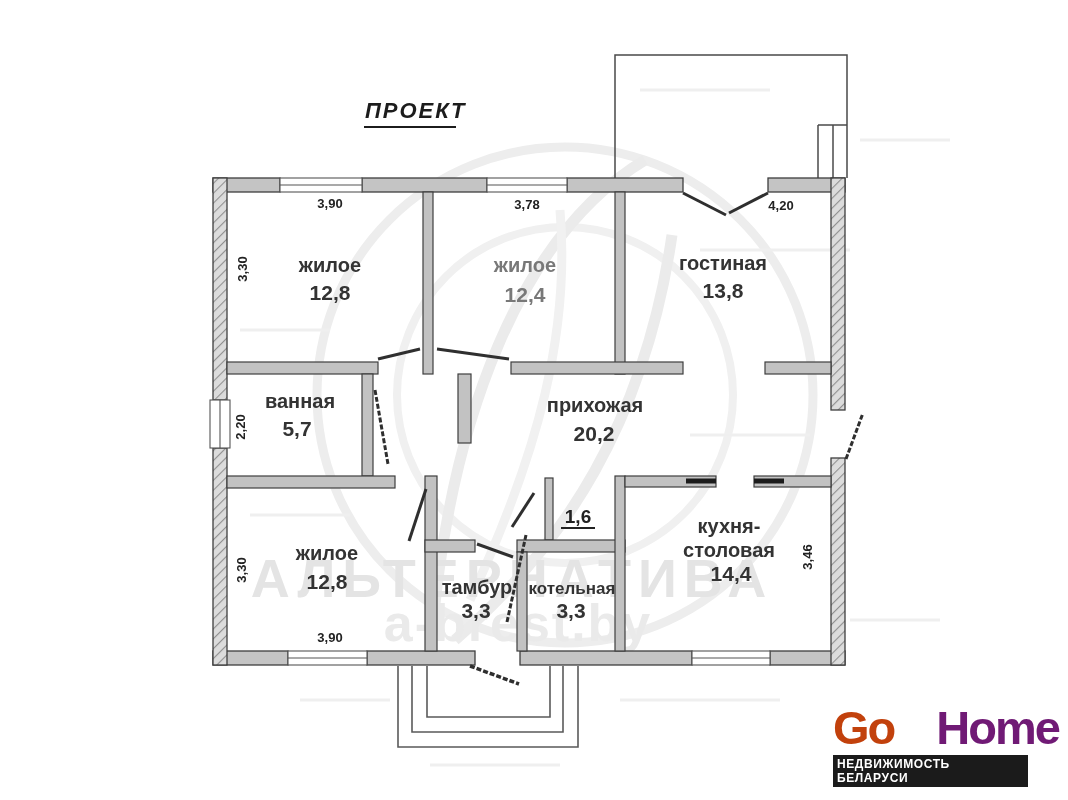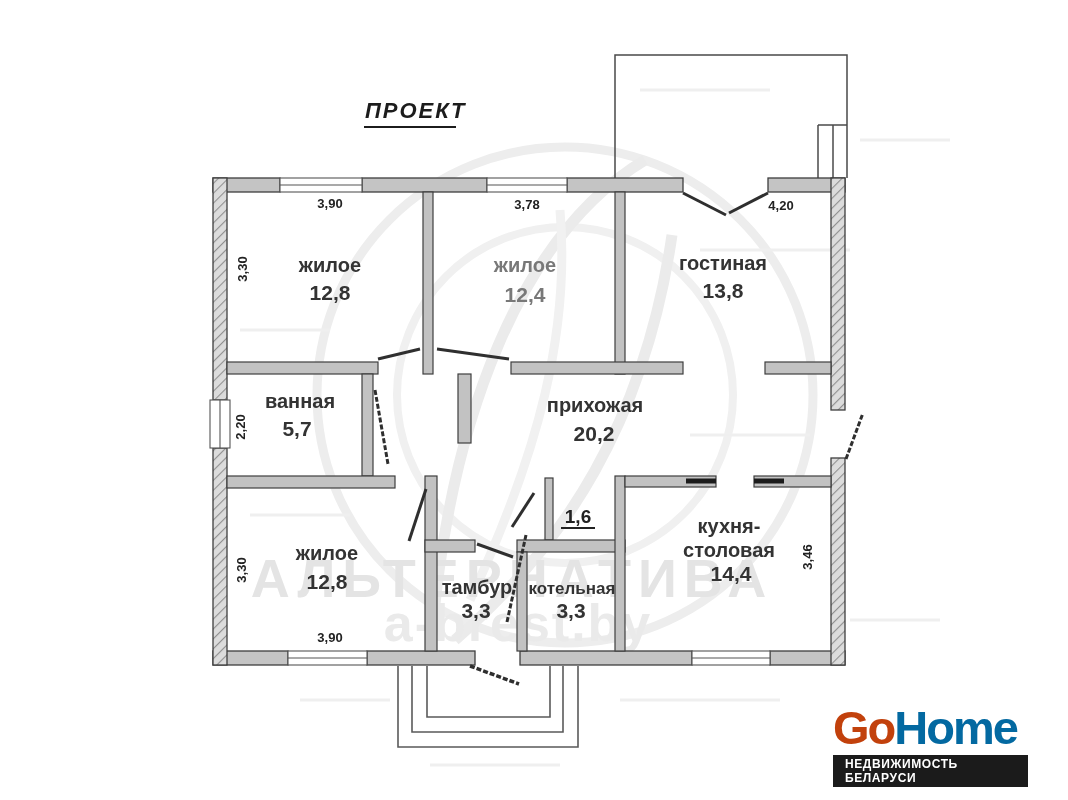--- a/index.html
+++ b/index.html
@@ -15,23 +15,23 @@
   .dim{font:700 13px "Liberation Sans",sans-serif;fill:#222;}
   .plan-title{font:italic 700 22px "Liberation Sans",sans-serif;fill:#1c1c1c;letter-spacing:2px;}
   .niche{font:700 19px "Liberation Sans",sans-serif;fill:#222;}
   .wm1{font:700 54px "Liberation Sans",sans-serif;fill:#e4e4e4;letter-spacing:7px;}
   .wm2{font:700 52px "Liberation Sans",sans-serif;fill:#eaeaea;letter-spacing:2px;}
   
   .logo{position:absolute;left:833px;top:704px;width:195px;}
   .logo-word{font-weight:700;font-size:47px;line-height:48px;letter-spacing:-2px;
              font-family:"Liberation Sans",sans-serif;white-space:nowrap;}
   .logo-go{color:#c2410c;}
-  .logo-home{color:#0369a1;}
+  .logo-home{color:#701a75;margin-left:42px;}
   .logo-bar{margin-top:3px;background:#1b1b1b;color:#fff;display:inline-block;
-            font:700 12px "Liberation Sans",sans-serif;letter-spacing:.6px;padding:2px 5px 2px 12px;}
+            font:700 12px "Liberation Sans",sans-serif;letter-spacing:.6px;padding:2px 5px 2px 4px;}
 </style>
 </head>
 <body>
 
 <div id="canvas">
 <svg width="1068" height="800" viewBox="0 0 1068 800">
   <defs>
     <pattern id="hatch" width="7" height="7" patternUnits="userSpaceOnUse" patternTransform="rotate(45)">
       <rect width="7" height="7" fill="#dcdcdc"></rect>
       <line x1="0" y1="0" x2="0" y2="7" stroke="#909090" stroke-width="2.2"></line>

